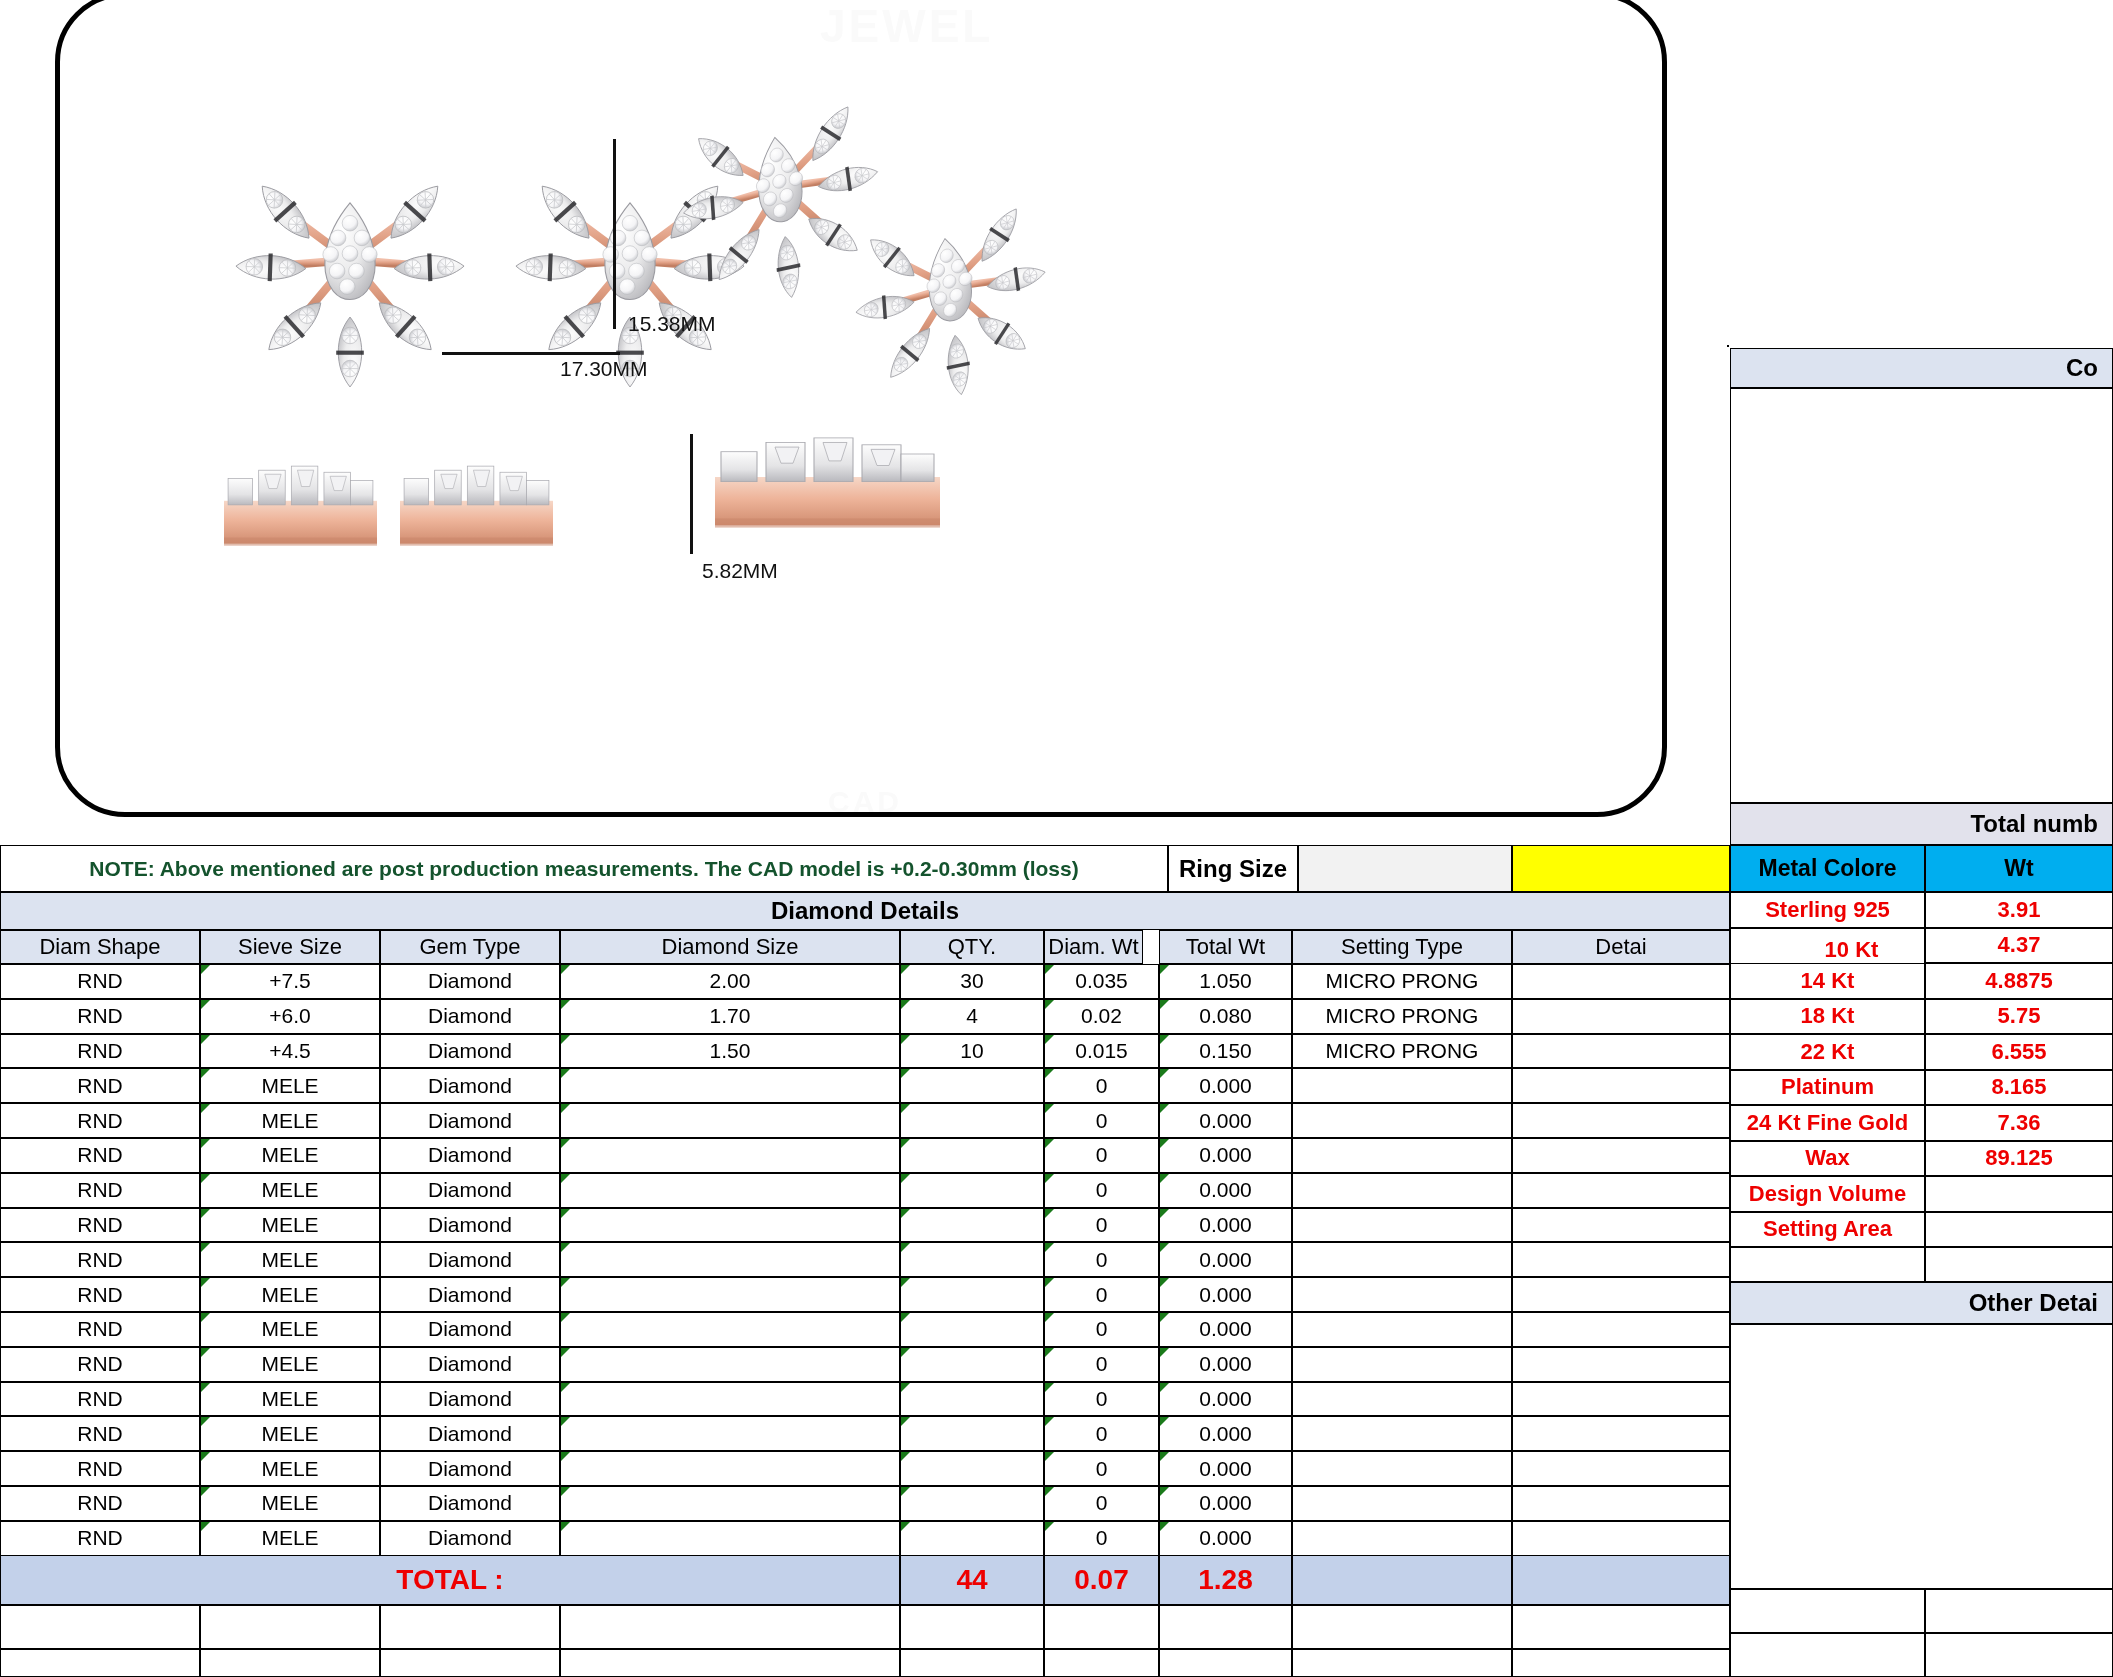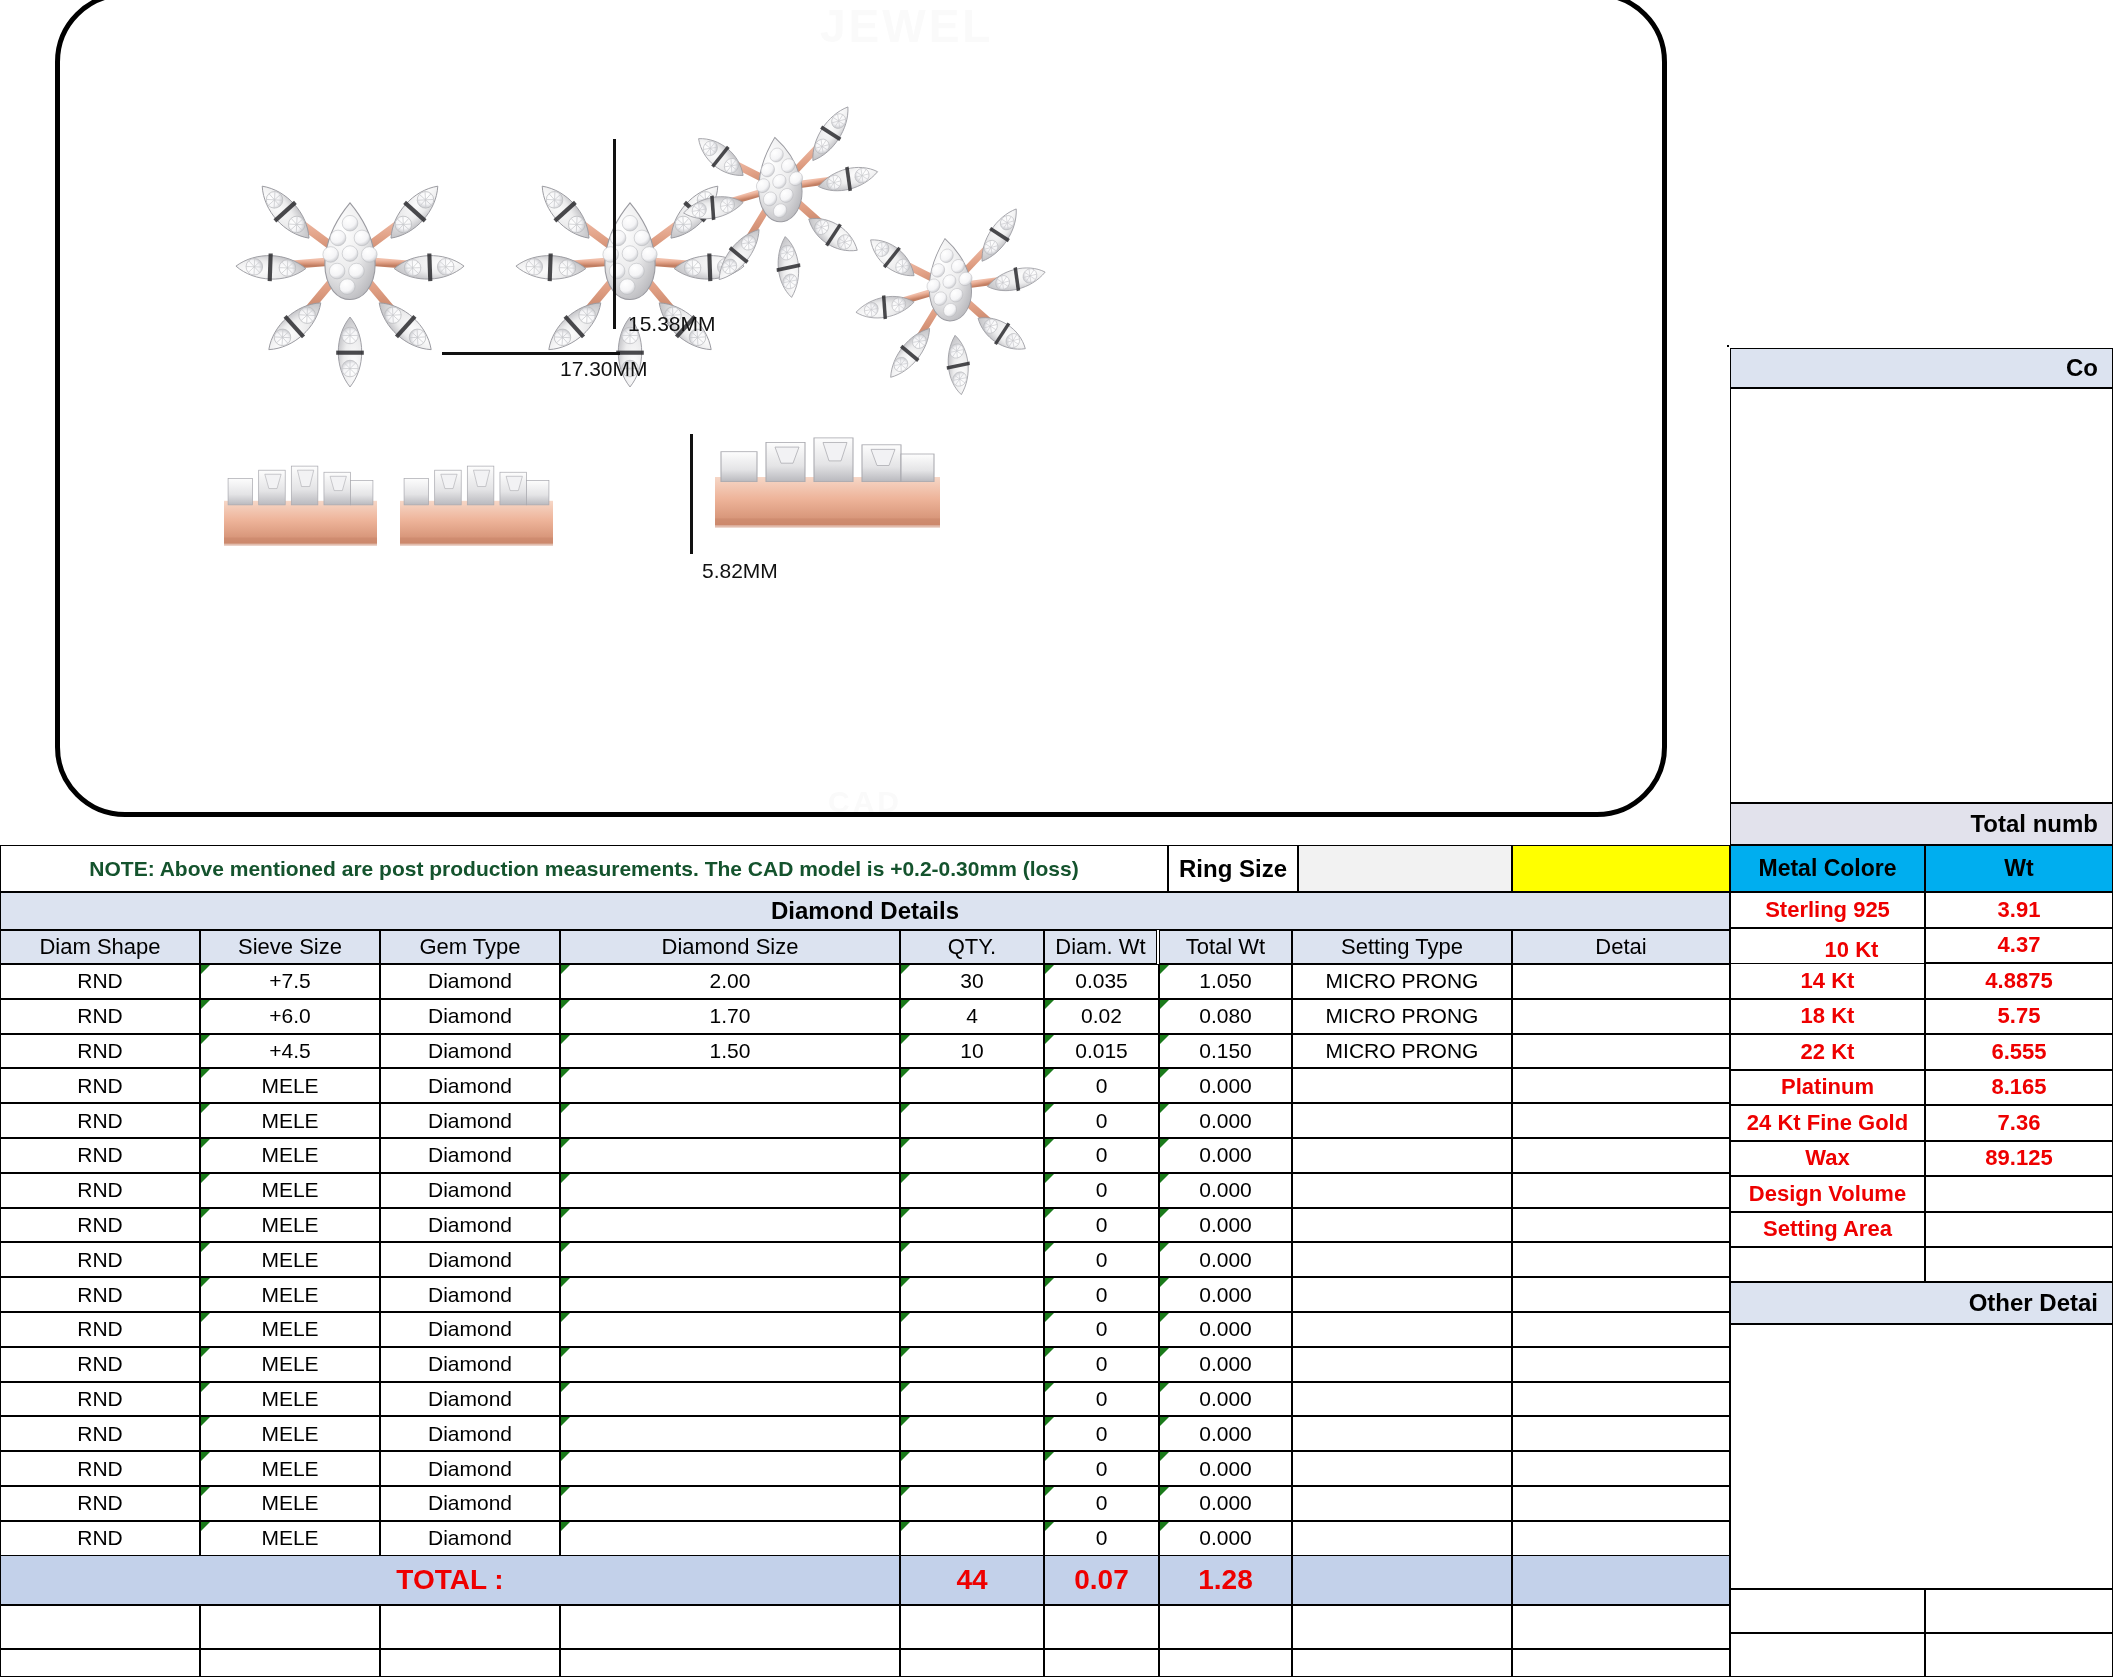--- a/index.html
+++ b/index.html
@@ -294,21 +294,21 @@
   <div class="cell yellow" style="left:1512px; top:845px; width:218px; height:47px;"></div>
 
   <div class="cell hdr-band" style="left:0px; top:892px; width:1730px; height:38px;">Diamond Details</div>
 
   <div id="dd-headers">
       <div class="cell hdr" style="left: 0px; top: 930px; width: 200px; height: 34px; font-size: 22px;">Diam Shape</div>
       <div class="cell hdr" style="left: 200px; top: 930px; width: 180px; height: 34px; font-size: 22px;">Sieve Size</div>
       <div class="cell hdr" style="left: 380px; top: 930px; width: 180px; height: 34px; font-size: 22px;">Gem Type</div>
       <div class="cell hdr" style="left: 560px; top: 930px; width: 340px; height: 34px; font-size: 22px;">Diamond Size</div>
       <div class="cell hdr" style="left: 900px; top: 930px; width: 144px; height: 34px; font-size: 22px;">QTY.</div>
-      <div class="cell hdr" style="left: 1044px; top: 930px; width: 113px; height: 34px; font-size: 22px;">Diam. Wt</div>
+      <div class="cell hdr" style="left: 1044px; top: 930px; width: 99px; height: 34px; font-size: 22px;">Diam. Wt</div>
       <div class="cell hdr" style="left: 1159px; top: 930px; width: 133px; height: 34px; font-size: 22px;">Total Wt</div>
       <div class="cell hdr" style="left: 1292px; top: 930px; width: 220px; height: 34px; font-size: 22px;">Setting Type</div>
       <div class="cell hdr" style="left: 1512px; top: 930px; width: 218px; height: 34px; font-size: 22px;">Detai</div>
     </div>
   <div id="dd-rows">
       <div class="cell thin" style="left: 0px; top: 964px; width: 200px; height: 34.8px; font-size: 21px;">RND</div>
       <div class="cell thin" style="left: 200px; top: 964px; width: 180px; height: 34.8px; font-size: 21px;">+7.5<span class="errtri"></span></div>
       <div class="cell thin" style="left: 380px; top: 964px; width: 180px; height: 34.8px; font-size: 21px;">Diamond</div>
       <div class="cell thin" style="left: 560px; top: 964px; width: 340px; height: 34.8px; font-size: 21px;">2.00<span class="errtri"></span></div>
       <div class="cell thin" style="left: 900px; top: 964px; width: 144px; height: 34.8px; font-size: 21px;">30<span class="errtri"></span></div>

